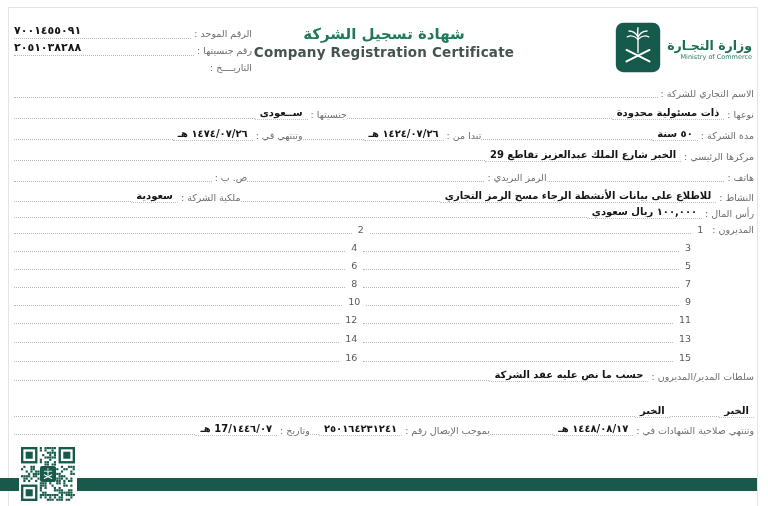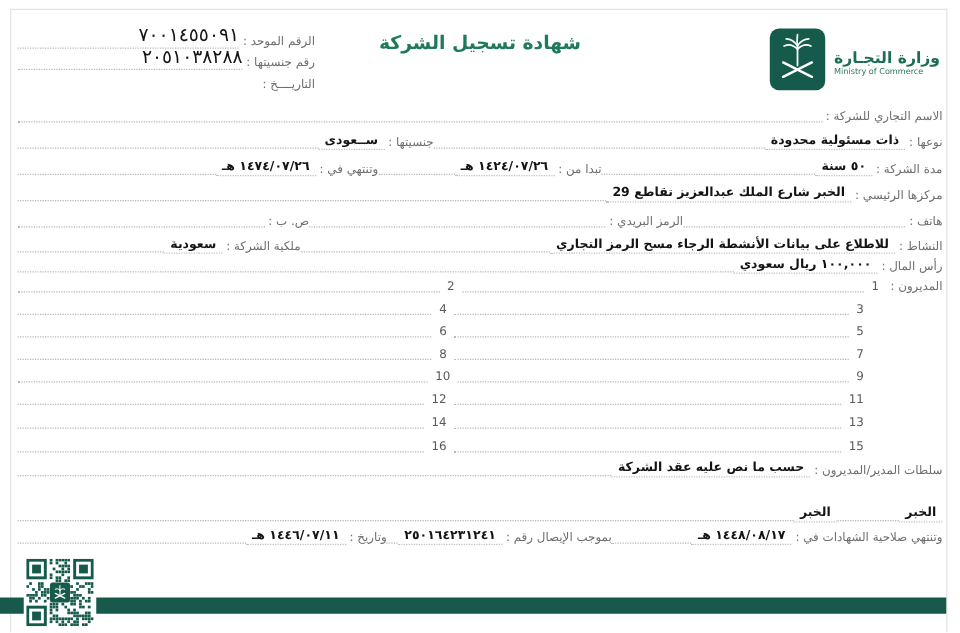--- a/index.html
+++ b/index.html
@@ -5,28 +5,28 @@
   html,body{margin:0;padding:0;background:#ffffff;}
   .page{position:relative;width:768px;height:506px;background:#fff;overflow:hidden;
         font-family:"DejaVu Sans","Liberation Sans",sans-serif;direction:rtl;}
   .sheet-edge{position:absolute;left:8px;right:10px;top:7px;bottom:-2px;
         border:1px solid #e4e4e4;border-bottom:none;pointer-events:none;}
   
   .hdr-title{position:absolute;top:24px;left:0;right:0;text-align:center;direction:rtl;}
   .hdr-title .ar{font-size:15px;font-weight:700;color:#1e7a58;line-height:1.35;}
   .hdr-title .en{font-size:13.5px;font-weight:700;color:#46544f;letter-spacing:.2px;direction:ltr;}
   .logo{position:absolute;top:22px;right:16px;display:flex;align-items:center;gap:6px;}
-  .logo .wordmark{text-align:left;}
+  .logo .wordmark{text-align:right;}
   .logo .wm-ar{font-size:12.5px;font-weight:700;color:#1b6e54;line-height:1.2;}
   .logo .wm-en{font-size:6.5px;color:#2b7a5e;direction:ltr;}
   .hdr-fields{position:absolute;top:22px;left:14px;width:238px;}
   .hf-row{display:flex;align-items:flex-end;height:17px;font-size:9.5px;}
   .hf-row .lbl{white-space:nowrap;}
-  .hf-row .hf-line{flex:1;border-bottom:1px dotted #b8b8b8;text-align:right;
-        font-weight:400;color:#141414;font-size:15px;padding-bottom:1px;}
+  .hf-row .hf-line{flex:1;border-bottom:1px dotted #b8b8b8;text-align:left;
+        font-weight:700;color:#141414;font-size:11px;padding-bottom:1px;}
   
   .row{position:absolute;right:14px;left:14px;display:flex;align-items:flex-end;height:14px;font-size:10px;}
   .lbl{color:#6e6e6e;font-size:9.5px;white-space:nowrap;padding-left:3px;}
   .val{font-weight:700;color:#141414;white-space:nowrap;border-bottom:1px dotted #c2c2c2;padding:0 5px 1px;}
   .dots{border-bottom:1px dotted #b8b8b8;margin-bottom:1px;align-self:flex-end;height:4px;}
   .num{color:#5a5a5a;font-size:9.5px;padding:0 6px;}
   .indent{padding-right:57px;}
   
   .footer-bar{position:absolute;top:478px;left:0;right:11px;height:13px;background:#175a4b;}
   .qr-box{position:absolute;left:19px;top:445px;width:58px;height:61px;background:#fff;padding:2px;box-sizing:border-box;}
@@ -61,20 +61,21 @@
             <path d="M28 18 C31 13 35 11 39 11"></path>
             <path d="M28 17 C27 12 28 9 28 7"></path>
           </g>
         </g>
       </svg>
     </span>
   </div>
 
   <div class="hdr-title">
     <div class="ar">شهادة تسجيل الشركة</div>
+    <div class="en">Company Registration Certificate</div>
   </div>
 
   <div class="hdr-fields">
     <div class="hf-row">
       <span class="lbl">الرقم الموحد :</span>
       <span class="hf-line">٧٠٠١٤٥٥٠٩١</span>
     </div>
     <div class="hf-row">
       <span class="lbl">رقم جنسيتها :</span>
       <span class="hf-line">٢٠٥١٠٣٨٢٨٨</span>
@@ -204,21 +205,21 @@
   </div>
 
   <div class="row" style="top:422px">
     <span class="lbl">وتنتهي صلاحية الشهادات في :</span>
     <span class="val">١٤٤٨/٠٨/١٧ هـ</span>
     <span class="dots" style="flex:0.35"></span>
     <span class="lbl">بموجب الإيصال رقم :</span>
     <span class="val">٢٥٠١٦٤٢٣١٢٤١</span>
     <span class="dots" style="flex:0.05"></span>
     <span class="lbl">وتاريخ :</span>
-    <span class="val">١٤٤٦/٠٧/١١ هـ</span>
+    <span class="val">١٤٤٦/٠٧/17 هـ</span>
     <span class="dots" style="flex:1"></span>
   </div>
 
   <div class="footer-bar"></div>
   <div class="qr-box">
     <div class="qr-inner">
       <svg id="qr-svg" viewBox="0 0 100 100" width="54" height="54">
           <rect x="34.78260869565217" y="0" width="4" height="4" fill="#155a4b"></rect>
           <rect x="43.47826086956522" y="0" width="4" height="4" fill="#155a4b"></rect>
           <rect x="47.826086956521735" y="0" width="4" height="4" fill="#155a4b"></rect>

